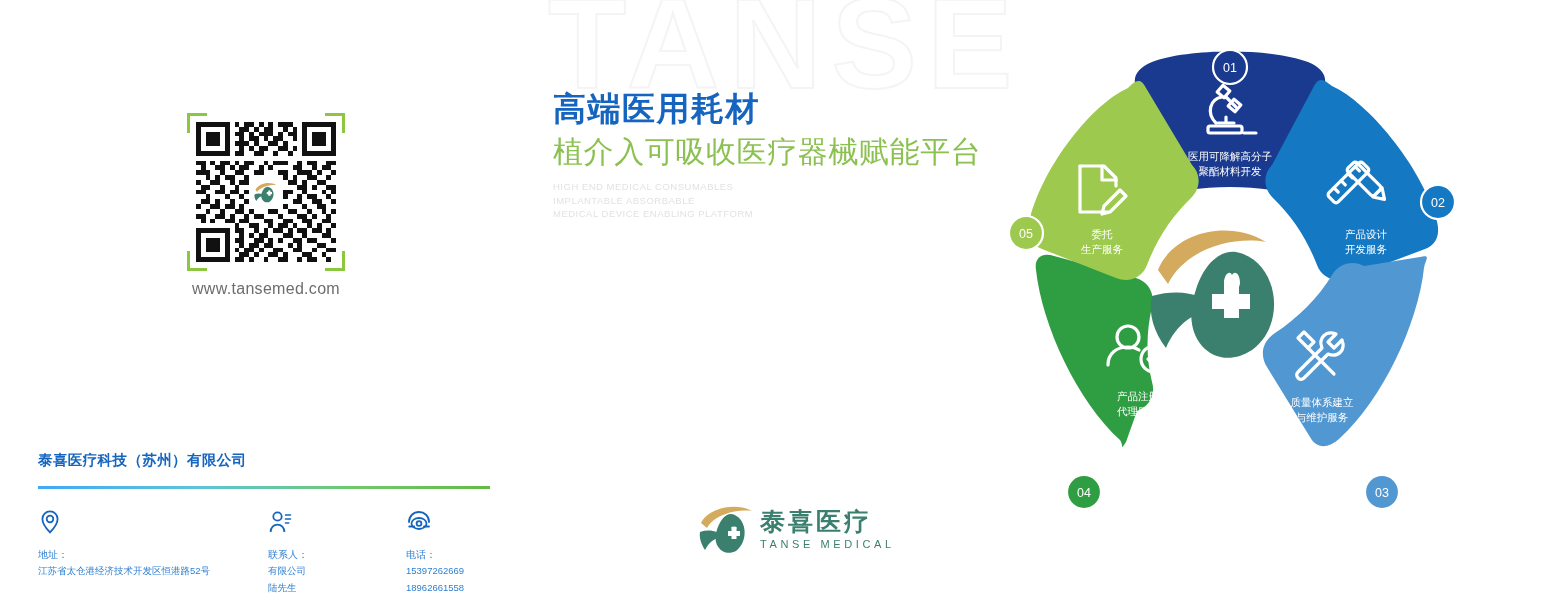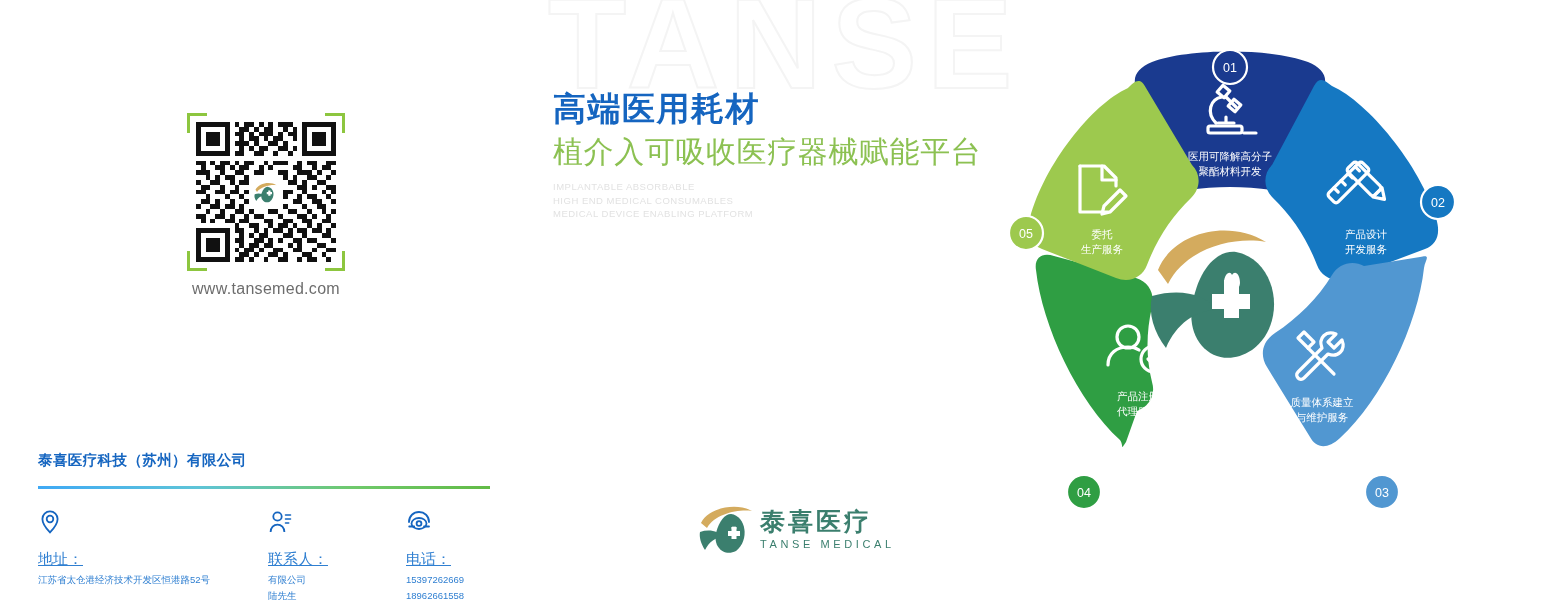--- a/index.html
+++ b/index.html
@@ -68,21 +68,21 @@
     background:linear-gradient(90deg,#3fa9f5 0%,#5ec4d8 35%,#6fc96b 70%,#62bb46 100%);
   }
   #contact-cols {
     margin-top:20px; display:flex;
   }
   .ccol { position:relative; }
   .ccol-addr { width:230px; }
   .ccol-person { width:138px; }
   .ccol-phone { width:auto; }
   .c-icon { height:26px; margin-bottom:11px; color:#1565c0; }
-  .c-label { font-size:15px; color:#2f7fd1; line-height:1.75;text-decoration:underline; }
+  .c-label { font-size:10px; color:#2f7fd1; line-height:1.75; }
   .c-value { font-size:9.5px; color:#2f7fd1; line-height:1.75; }
 
   
   #brand-logo {
     position:absolute; left:698px; top:500px;
     display:flex; align-items:center; gap:0;
   }
   #brand-text-cn {
     font-size:25px; font-weight:bold; color:#3b7f6e;
     letter-spacing:3px; line-height:1;
@@ -330,22 +330,22 @@
       </svg>
     </div>
   </div>
   <div id="qr-url">www.tansemed.com</div>
 </div>
 
 <div id="headline">
   <div id="title-cn">高端医用耗材</div>
   <div id="subtitle-cn">植介入可吸收医疗器械赋能平台</div>
   <div id="en-lines">
+    <div class="en-line">HIGH END MEDICAL CONSUMABLES</div>
     <div class="en-line">IMPLANTABLE ABSORBABLE</div>
-    <div class="en-line">HIGH END MEDICAL CONSUMABLES</div>
     <div class="en-line">MEDICAL DEVICE ENABLING PLATFORM</div>
   </div>
 </div>
 
 <div id="contact">
   <div id="company-cn">泰喜医疗科技（苏州）有限公司</div>
   <div id="divider"></div>
 
   <div id="contact-cols">
 

